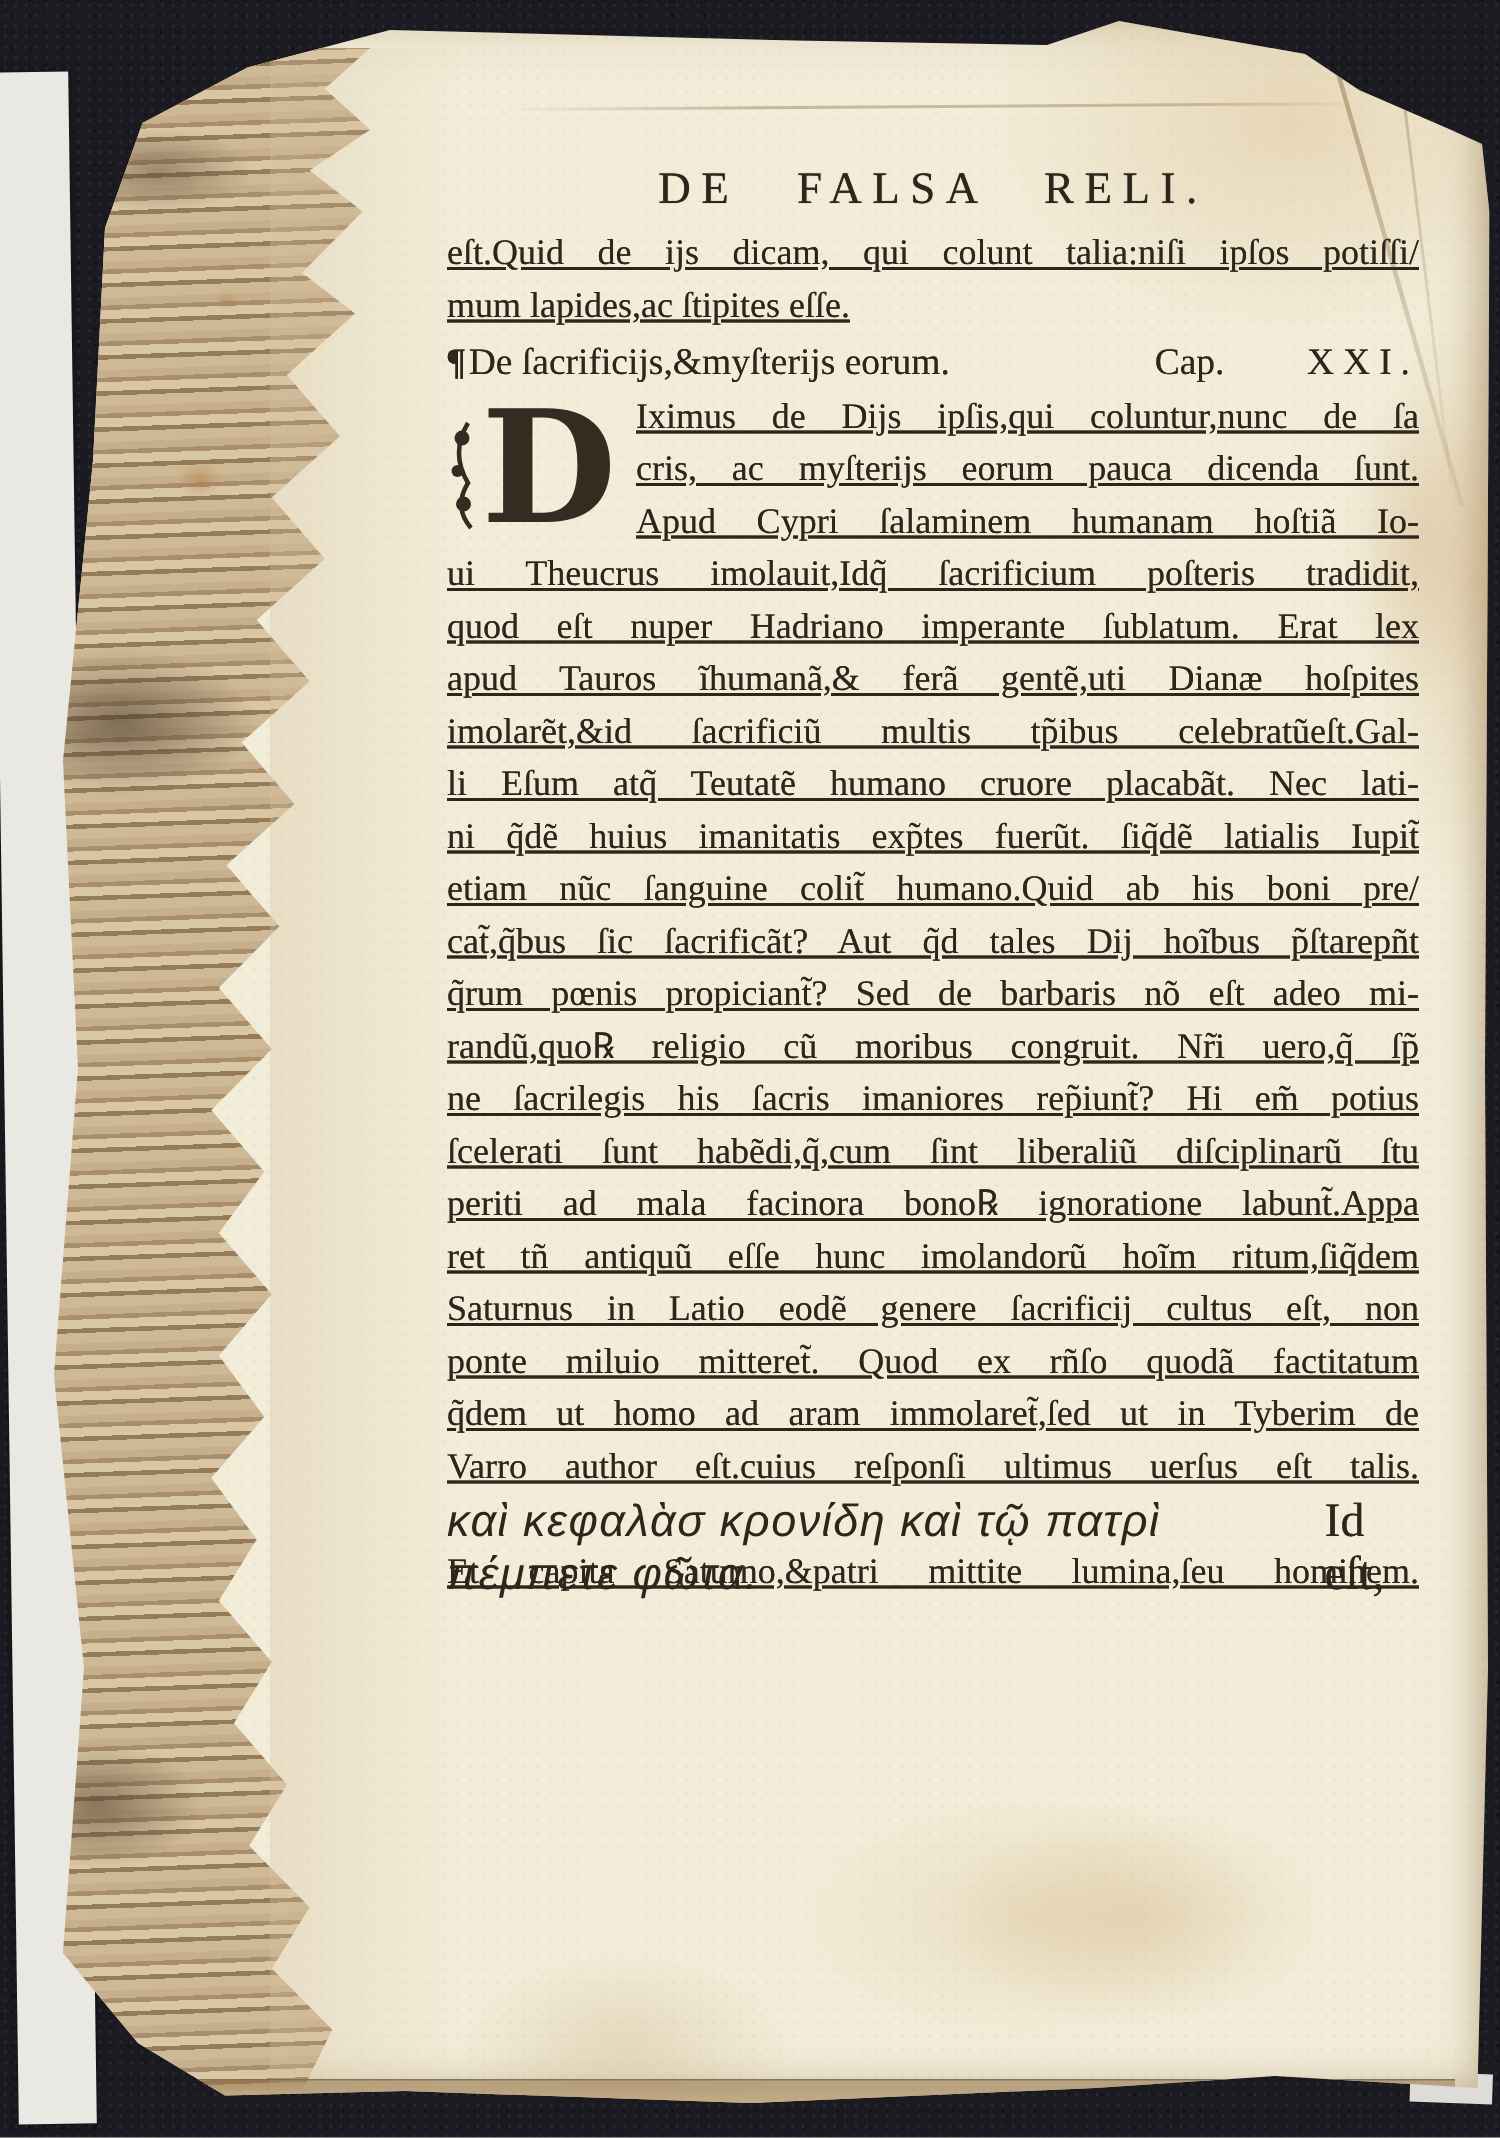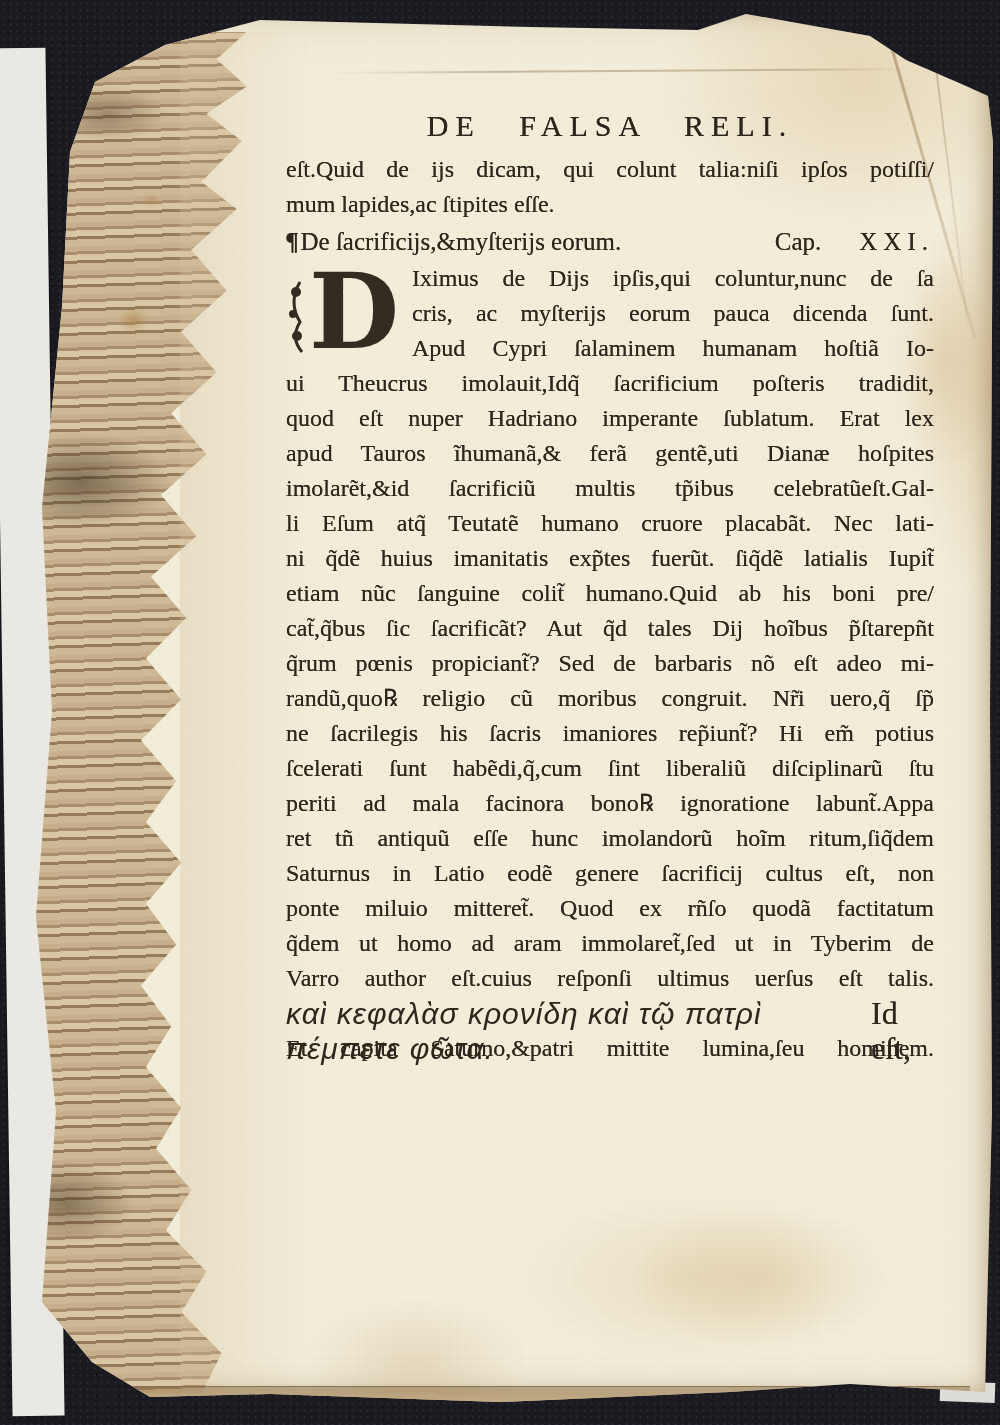--- a/index.html
+++ b/index.html
@@ -73,41 +73,42 @@
     background:linear-gradient(to right, rgba(130,104,66,0), rgba(130,104,66,.4) 30%, rgba(130,104,66,.35) 80%, rgba(130,104,66,0));
     transform:rotate(-.4deg);
   }
   .bottom-edge-strip{
     position:absolute;left:60px;bottom:2px;width:880px;height:15px;
     border-top:1px solid rgba(85,63,36,.55);
     background:linear-gradient(to bottom, rgba(140,110,70,.5), rgba(196,170,128,.85));
   }
   
   .text-block{
-    position:absolute;left:256px;top:88px;width:648px;
+    position:absolute;left:268px;top:88px;width:648px;
     color:#2d261c;
   }
   .running-header{
     height:52px;line-height:52px;text-align:center;
     font-size:30px;letter-spacing:7px;word-spacing:24px;
     text-shadow:0 0 .5px #2d261c;
   }
   .bline{
     font-size:24px;line-height:35px;height:35px;overflow:hidden;
     text-align:justify;text-align-last:justify;
     text-shadow:0 0 .4px rgba(45,38,28,.8);
+    text-decoration:underline;
   }
   .left-line{text-align:right;text-align-last:left;}
   .chapter-line{
-    display:flex;justify-content:space-between;align-items:flex-end;
+    display:flex;justify-content:space-between;align-items:flex-start;
     height:38px;line-height:38px;font-size:25px;margin-top:1px;
     text-shadow:0 0 .4px rgba(45,38,28,.8);
   }
   .pilcrow{font-style:italic;font-weight:bold;margin-right:2px;}
-  .cap-group{display:flex;gap:38px;margin-top:15px;}
+  .cap-group{display:flex;gap:55px;}
   .cap-number{letter-spacing:6px;}
   .opening{overflow:visible;}
   .dropcap{
     float:left;width:126px;height:102px;position:relative;margin-top:3px;
   }
   .dropcap svg{display:block;}
   .dropcap text{
     font-family:"DejaVu Serif",serif;font-weight:bold;font-size:104px;
     fill:#332c21;
   }

